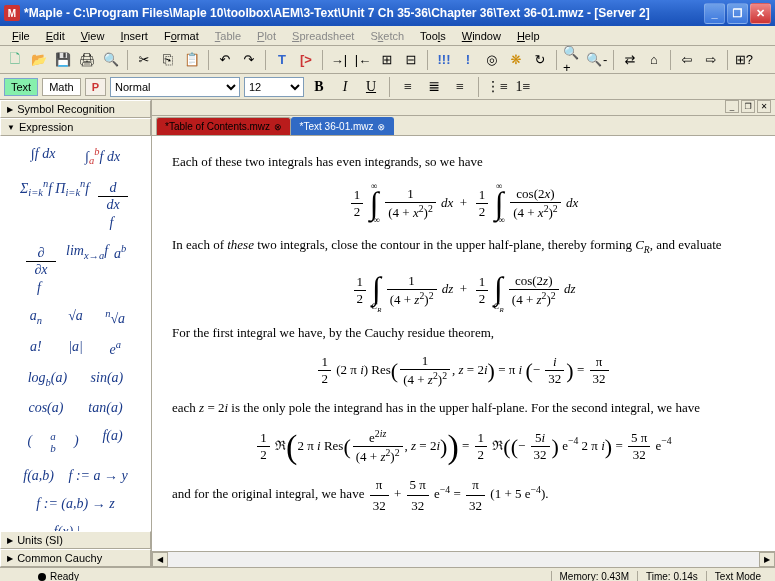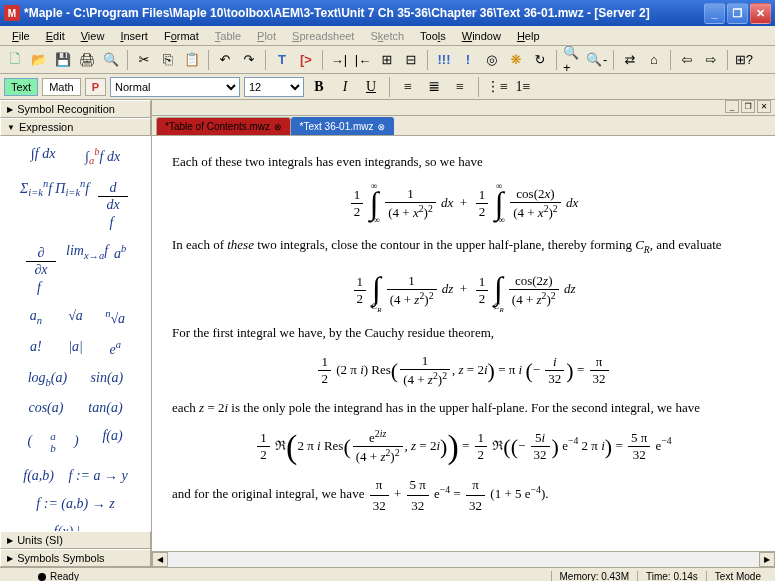--- a/index.html
+++ b/index.html
@@ -202,21 +202,21 @@
           <span><i>f</i>(<i>x</i>) |<sub>x=a</sub></span>
         </div>
 
     </div>
     <div class="palette-h">
         <span class="tri">▶</span>
         <span>Units (SI)</span>
       </div>
     <div class="palette-h">
         <span class="tri">▶</span>
-        <span>Symbols Symbols</span>
+        <span>Common Cauchy</span>
       </div>
   </div>
 
   <div class="doc-area">
     <div class="mdibtns">
       <div class="mdibtn">_</div>
       <div class="mdibtn">❐</div>
       <div class="mdibtn">✕</div>
     </div>
     <div class="tabstrip">

